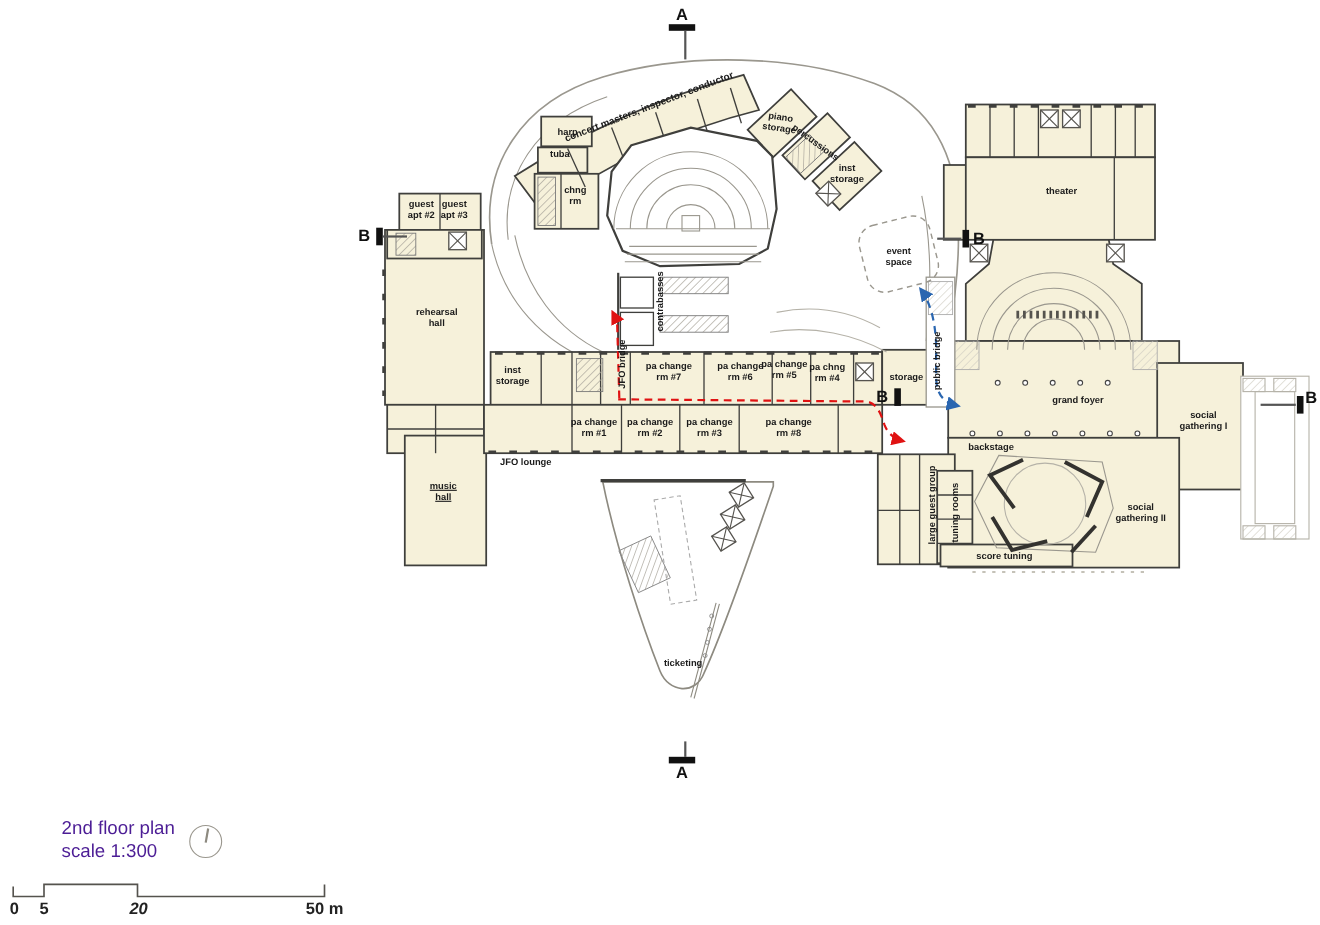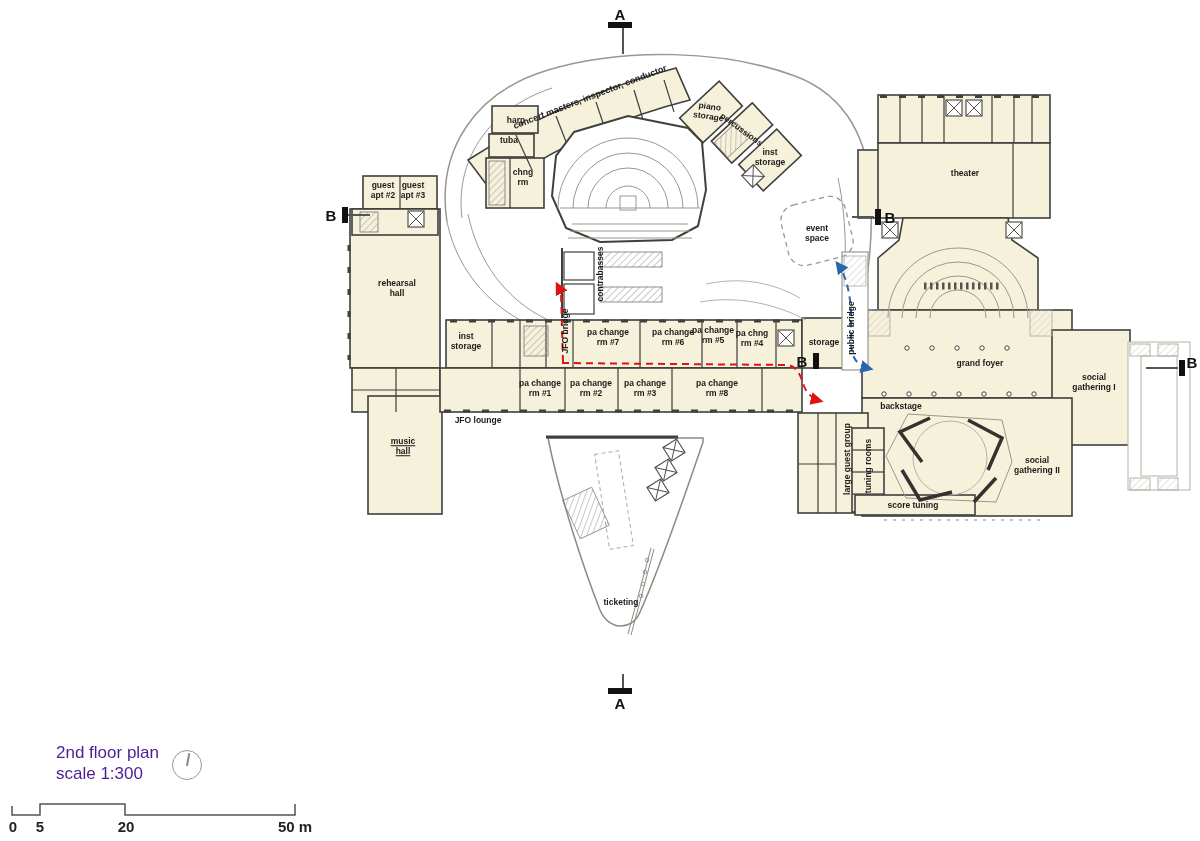--- a/index.html
+++ b/index.html
@@ -334,16 +334,16 @@
 </div>
 <div class="compass">
       <div class="needle"></div>
     </div>
 
 <svg style="position:absolute;left:0;top:795px;" width="340" height="24">
   <polyline points="12,11 12,20 40,20 40,9 125,9 125,20 295,20 295,9" fill="none" stroke="#55534e" stroke-width="1.5"></polyline>
 </svg>
 <div class="scalenum" style="left:13px;top:818px;">0</div>
 <div class="scalenum" style="left:40px;top:818px;">5</div>
-<div class="scalenum" style="left:126px;top:818px;">20</div>
+<div class="scalenum" style="left:126px;top:818px;font-style:italic;">20</div>
 <div class="scalenum end" style="left:278px;top:818px;">50 m</div>
 
 </div>
 
 </body></html>

